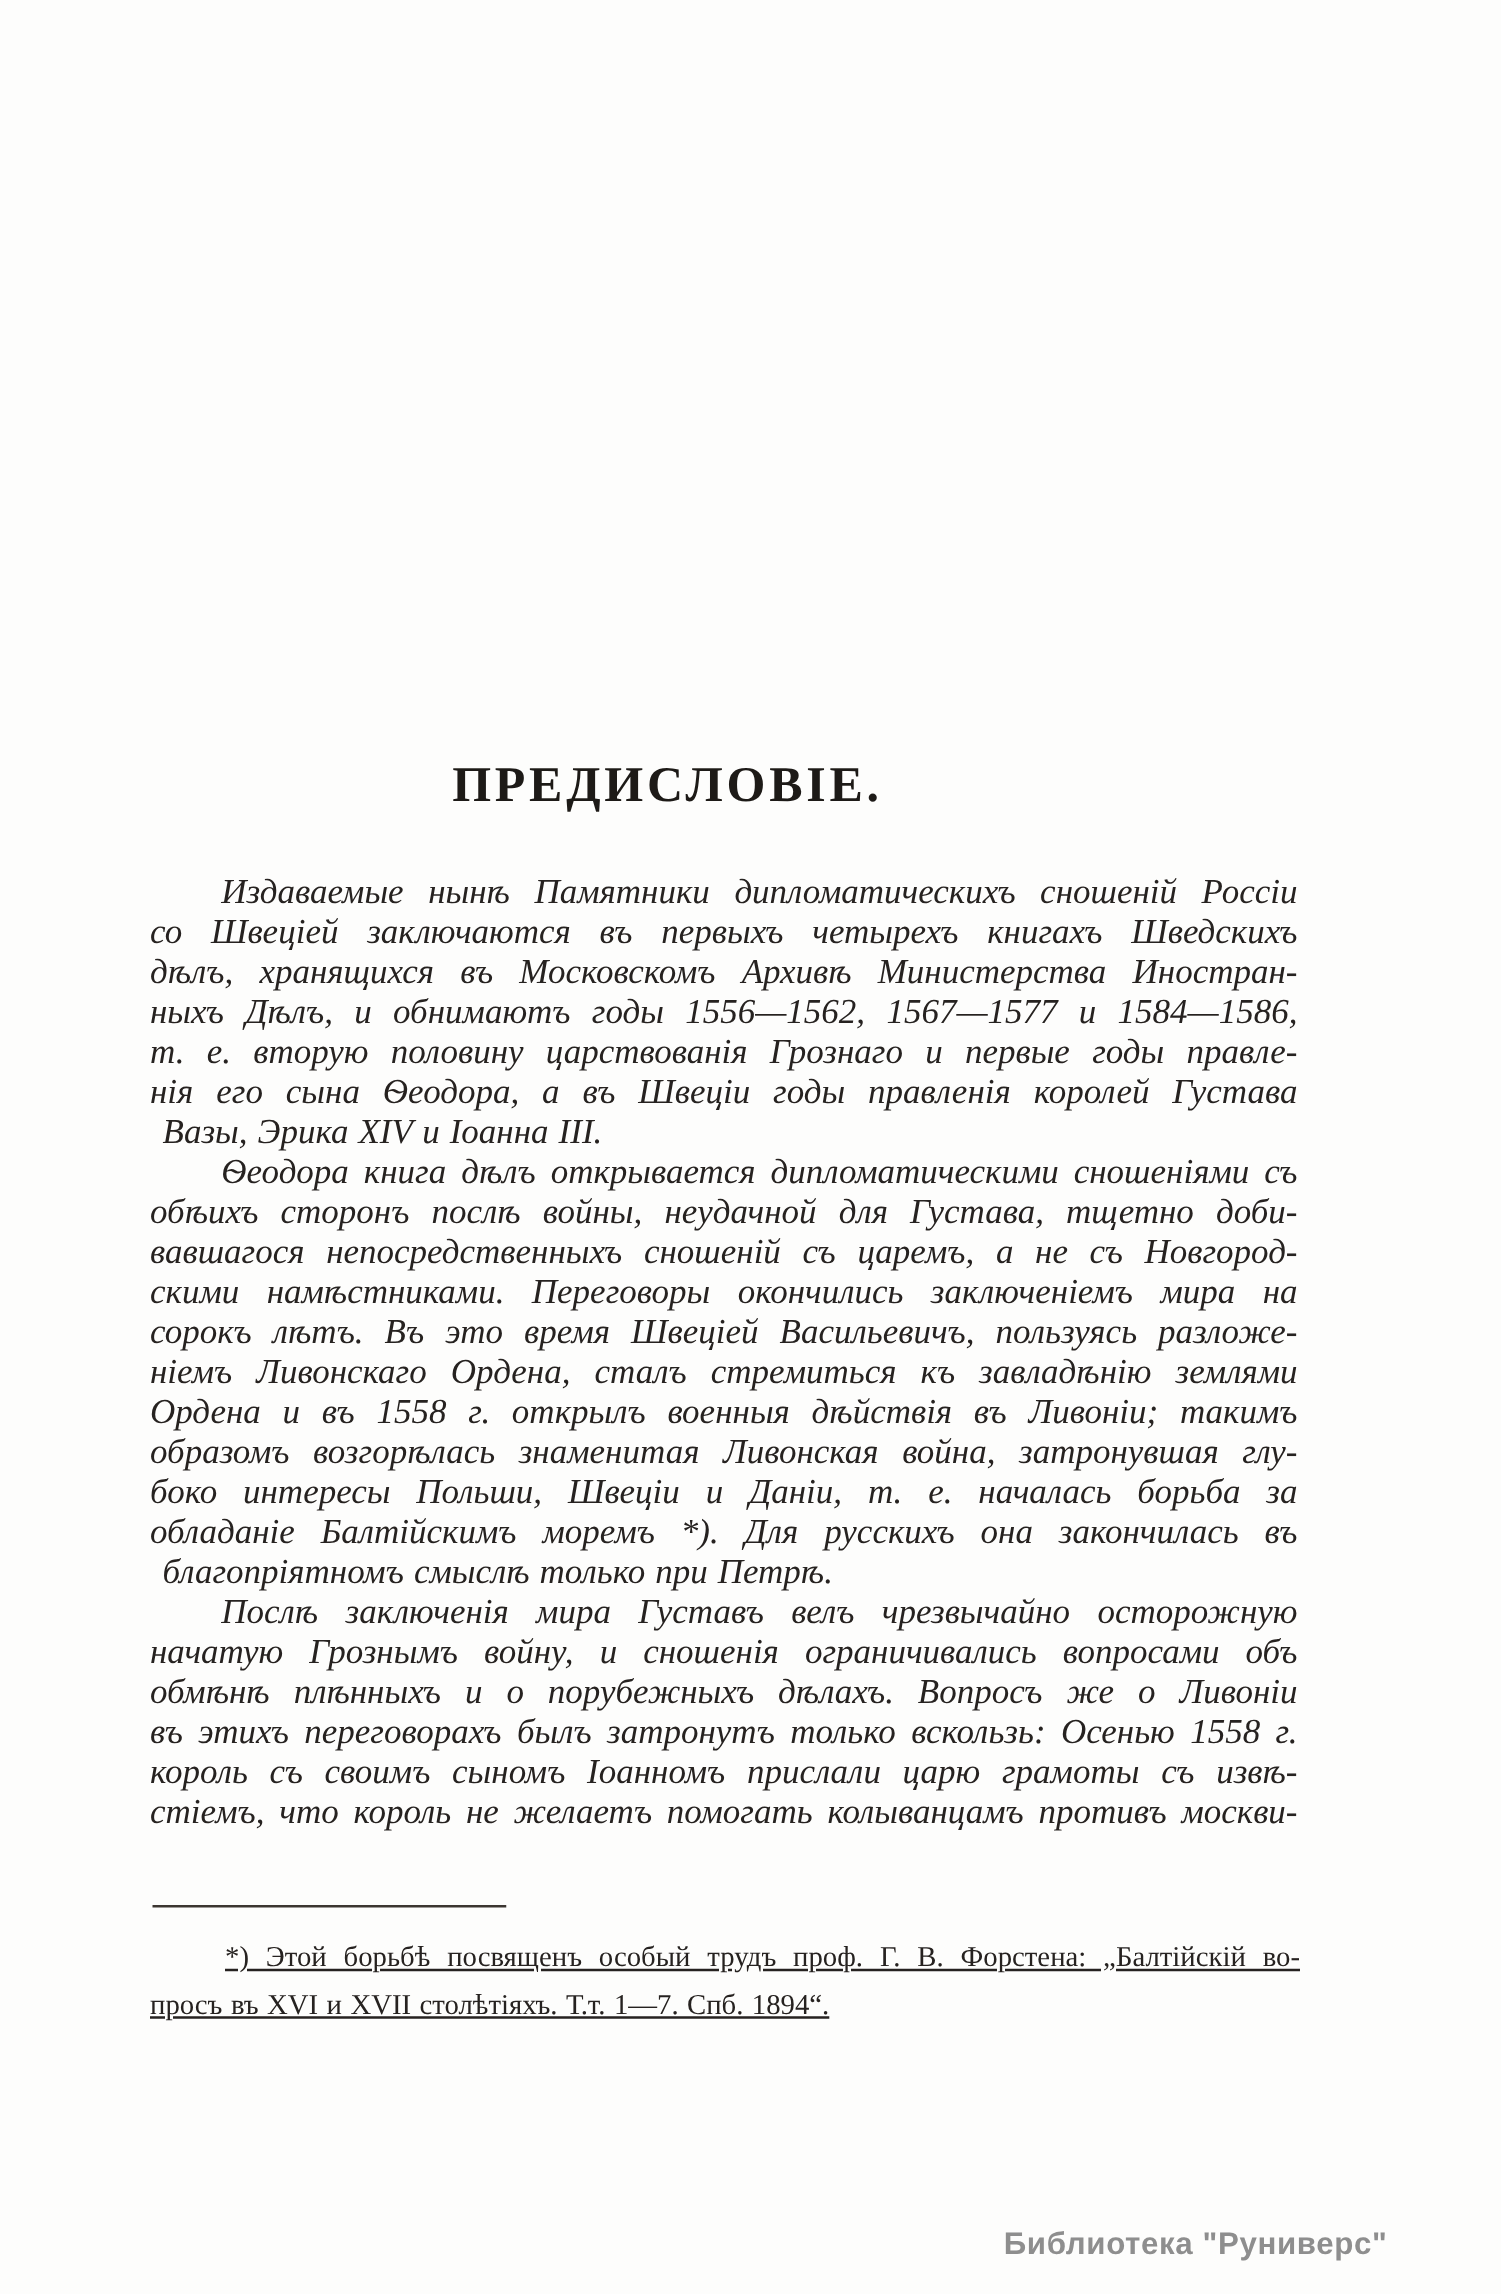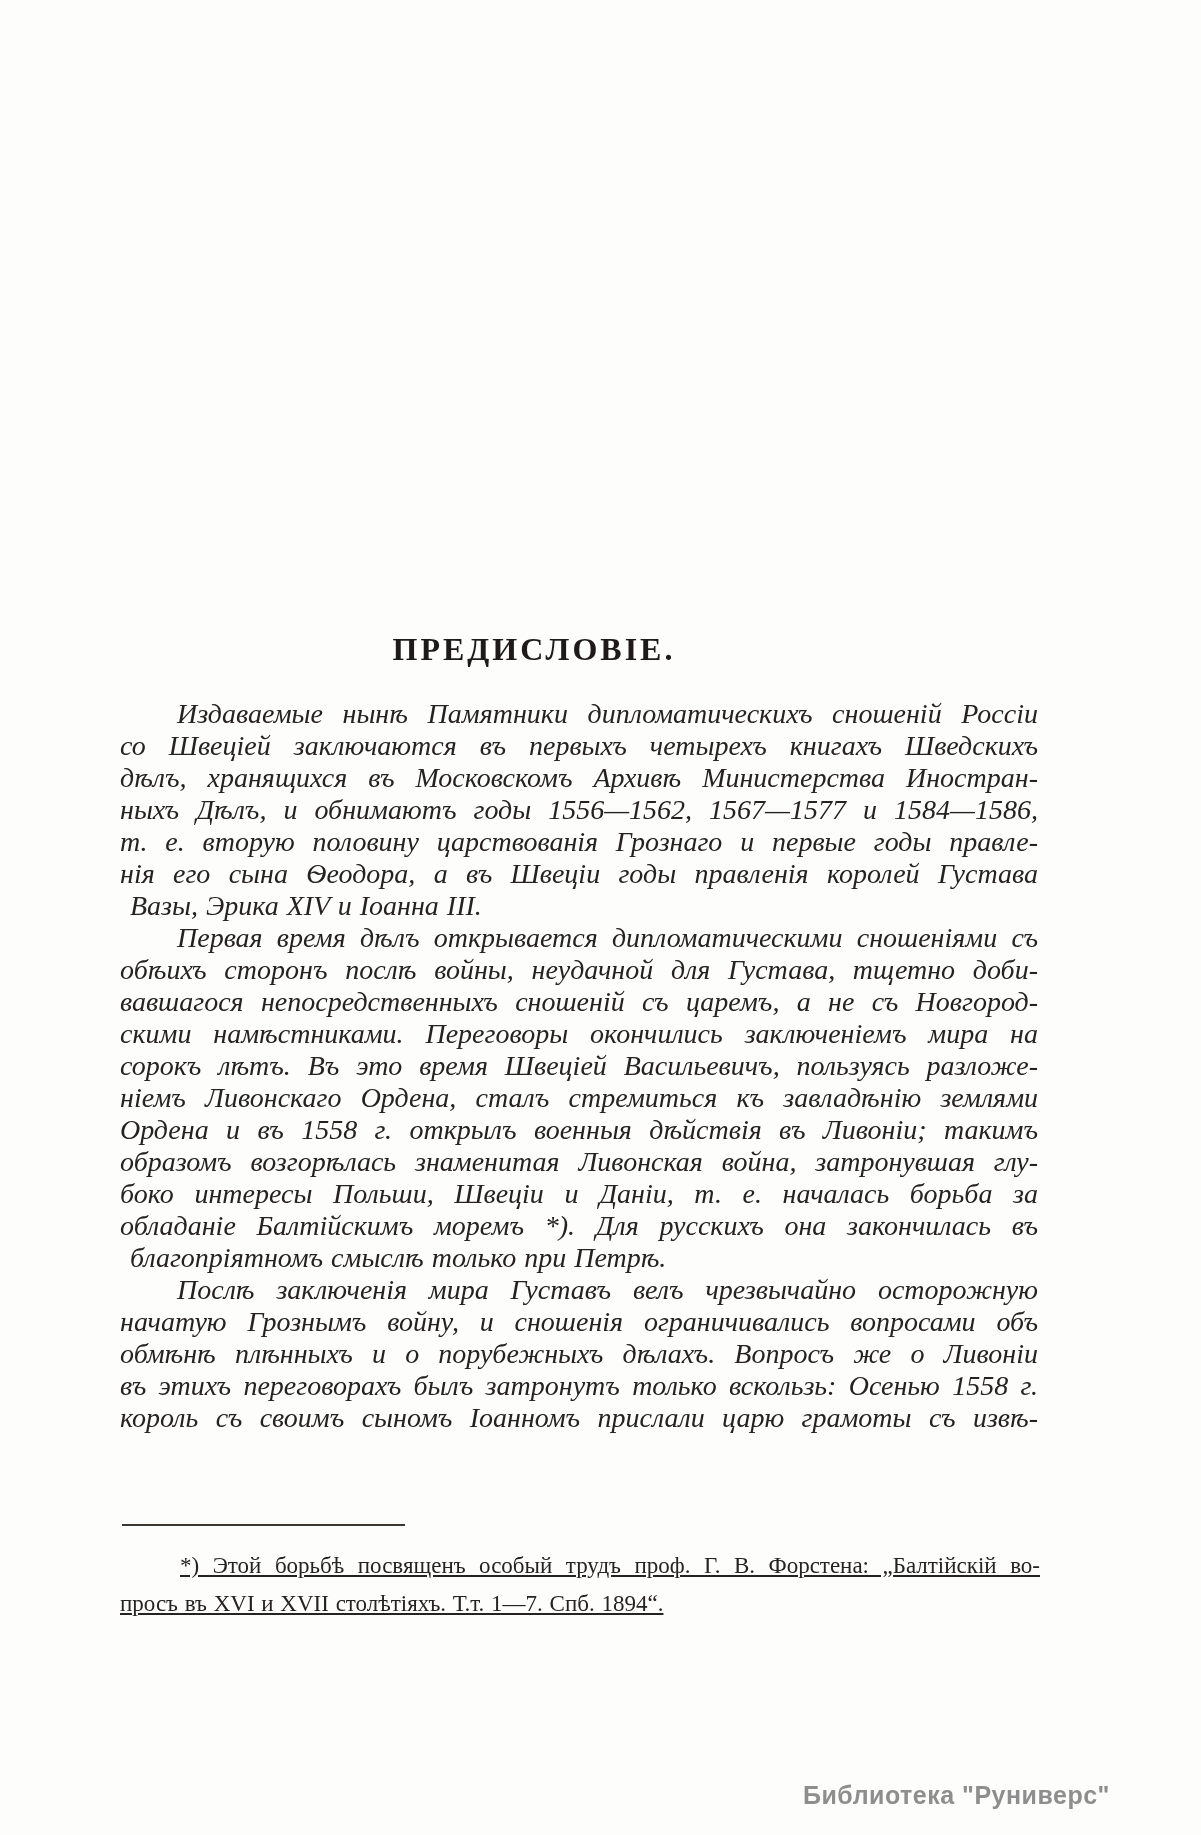--- a/index.html
+++ b/index.html
@@ -15,25 +15,25 @@
     font-family: "Liberation Serif", "DejaVu Serif", serif;
     color: #262220;
   }
   .scan-page {
     position: absolute;
     inset: 0;
   }
   .title {
     position: absolute;
     left: 120px;
-    top: 610px;
+    top: 577px;
     width: 918px;
     text-align: center;
     transform: translateX(-45px);
-    font-size: 32px;
+    font-size: 40px;
     font-weight: 700;
     letter-spacing: 3px;
     color: #1d1a17;
     white-space: nowrap;
   }
   .body-text {
     position: absolute;
     left: 120px;
     top: 698px;
     width: 918px;
@@ -93,36 +93,37 @@
   <h1 class="title">ПРЕДИСЛОВІЕ.</h1>
 
   <div class="body-text">
     <div class="line indent">Издаваемые нынѣ Памятники дипломатическихъ сношеній Россіи</div>
     <div class="line">со Швеціей заключаются въ первыхъ четырехъ книгахъ Шведскихъ</div>
     <div class="line">дѣлъ, хранящихся въ Московскомъ Архивѣ Министерства Иностран-</div>
     <div class="line">ныхъ Дѣлъ, и обнимаютъ годы 1556—1562, 1567—1577 и 1584—1586,</div>
     <div class="line">т. е. вторую половину царствованія Грознаго и первые годы правле-</div>
     <div class="line">нія его сына Ѳеодора, а въ Швеціи годы правленія королей Густава</div>
     <div class="line end">Вазы, Эрика XIV и Іоанна III.</div>
-    <div class="line indent">Первая время дѣлъ открывается дипломатическими сношеніями съ</div>
+    <div class="line indent">Ѳеодора книга дѣлъ открывается дипломатическими сношеніями съ</div>
     <div class="line">обѣихъ сторонъ послѣ войны, неудачной для Густава, тщетно доби-</div>
     <div class="line">вавшагося непосредственныхъ сношеній съ царемъ, а не съ Новгород-</div>
     <div class="line">скими намѣстниками. Переговоры окончились заключеніемъ мира на</div>
     <div class="line">сорокъ лѣтъ. Въ это время Швеціей Васильевичъ, пользуясь разложе-</div>
     <div class="line">ніемъ Ливонскаго Ордена, сталъ стремиться къ завладѣнію землями</div>
     <div class="line">Ордена и въ 1558 г. открылъ военныя дѣйствія въ Ливоніи; такимъ</div>
     <div class="line">образомъ возгорѣлась знаменитая Ливонская война, затронувшая глу-</div>
     <div class="line">боко интересы Польши, Швеціи и Даніи, т. е. началась борьба за</div>
     <div class="line">обладаніе Балтійскимъ моремъ *). Для русскихъ она закончилась въ</div>
     <div class="line end">благопріятномъ смыслѣ только при Петрѣ.</div>
     <div class="line indent">Послѣ заключенія мира Густавъ велъ чрезвычайно осторожную</div>
     <div class="line">начатую Грознымъ войну, и сношенія ограничивались вопросами объ</div>
     <div class="line">обмѣнѣ плѣнныхъ и о порубежныхъ дѣлахъ. Вопросъ же о Ливоніи</div>
     <div class="line">въ этихъ переговорахъ былъ затронутъ только вскользь: Осенью 1558 г.</div>
     <div class="line">король съ своимъ сыномъ Іоанномъ прислали царю грамоты съ извѣ-</div>
+    <div class="line">стіемъ, что король не желаетъ помогать колыванцамъ противъ москви-</div>
   </div>
 
   <div class="footnote-rule"></div>
 
   <div class="footnote">
     <div class="fline indent">*) Этой борьбѣ посвященъ особый трудъ проф. Г. В. Форстена: „Балтійскій во-</div>
     <div class="fline end">просъ въ XVI и XVII столѣтіяхъ. Т.т. 1—7. Спб. 1894“.</div>
   </div>
 
   <div class="watermark">Библиотека "Руниверс"</div>

